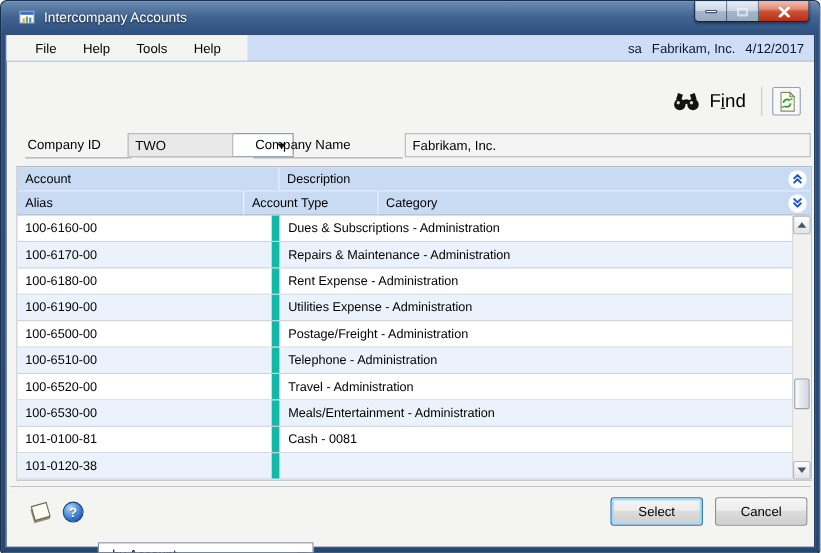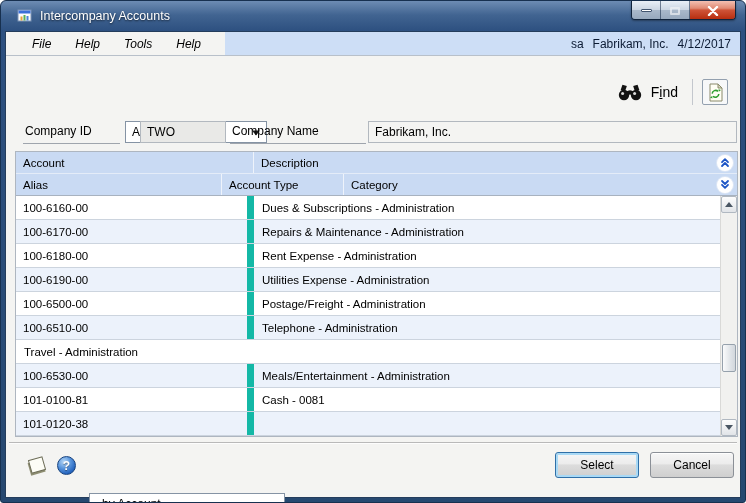--- a/index.html
+++ b/index.html
@@ -23,47 +23,47 @@
     background:linear-gradient(180deg,#f3c0b2 0%,#e08a74 38%,#cf5438 48%,#b93012 92%); }
   .glyph-min { width:11px; height:3px; background:#fff; border:1px solid #41546e; border-radius:1px; }
   .glyph-max { width:10px; height:8px; border:2px solid #f3f5f8; background:transparent; opacity:.65; border-radius:1px; }
 
   
   .content { position:absolute; top:30px; left:4px; right:4px; bottom:4px;
     background:#f4f4f2; border:1px solid #243d5c; }
 
   .menubar { position:absolute; top:0; left:0; right:0; height:24px; background:#cddef6;
     border-bottom:1px solid #b8c0ca; display:flex; align-items:stretch; }
-  .menu-items { display:flex; align-items:center; background:#f4f4f2; padding:0 12px 0 14px;font-style:italic; }
+  .menu-items { display:flex; align-items:center; background:#f4f4f2; padding:0 12px 0 14px; }
   .menu-item { padding:0 12px; font-size:12px; color:#000; cursor:default; }
   .session { margin-left:auto; display:flex; align-items:center; gap:9px; padding-right:9px;
     font-size:12px; color:#0b1a33; }
 
   .prompt { position:absolute; font-size:12px; color:#000;
     border-bottom:1px solid #9fa5ad; height:20px; padding-left:2px; }
   #series-label     { top:52px; left:17px; width:102px; }
   #companyid-label  { top:92px; left:17px; width:97px; }
   #companyname-label{ top:92px; left:224px; width:136px; }
 
   .combo { position:absolute; height:22px; background:#fff; border:1px solid #8593a4;
     display:flex; align-items:center; font-size:12px; padding-left:6px;margin-top:40px; }
   .combo .caret { margin-left:auto; margin-right:6px; width:0; height:0;
     border:4px solid transparent; border-top:5px solid #1f1f1f; transform:translateY(2.5px); }
   #series-combo { top:49px; left:119px; width:142px; }
   #sort-combo   { top:421px; left:83px; width:196px;padding-left:12px; }
 
   .field { position:absolute; height:22px; border:1px solid #b2b8bf; font-size:12px;
     display:flex; align-items:center; padding-left:6px; }
-  #companyid-field   { top:89px; left:110px; width:86px; background:#e9e9e7;margin-left:24px; }
+  #companyid-field   { top:89px; left:110px; width:96px; background:#e9e9e7; }
   #companyname-field { top:89px; left:362px; right:3px; background:#f4f4f2; }
 
   
   .find-cluster { position:absolute; top:46px; right:12px; height:28px; display:flex; align-items:center; }
   .find-button { display:flex; align-items:center; gap:9px; padding:2px 5px; cursor:default; }
-  .find-label { font-size:14px; }
+  .find-label { font-size:17px; }
   .accel { text-decoration:underline; }
   .v-sep { width:1px; height:26px; background:#c3c7cd; margin:0 9px; }
   .redisplay-button { width:26px; height:26px; border:1px solid #93a0af; border-radius:2px;
     background:#f7f8f9; display:flex; align-items:center; justify-content:center; }
 
   
   .grid { position:absolute; left:9px; top:119px; width:723px; border:1px solid #aeb6c0; background:#fff; }
   .hrow { height:22px; display:flex; background:#c9daf3; font-size:11.5px; align-items:center; }
   .hrow1 { border-bottom:1px solid #e4ecf8; }
   .hrow2 { border-bottom:1px solid #a8b2bf; }
@@ -251,20 +251,21 @@
         </div>
         <div class="trow">
           <div class="c-account">100-6500-00</div>
           <div class="c-desc">Postage/Freight - Administration</div>
         </div>
         <div class="trow">
           <div class="c-account">100-6510-00</div>
           <div class="c-desc">Telephone - Administration</div>
         </div>
         <div class="trow">
+          <div class="c-account">100-6520-00</div>
           <div class="c-desc">Travel - Administration</div>
         </div>
         <div class="trow">
           <div class="c-account">100-6530-00</div>
           <div class="c-desc">Meals/Entertainment - Administration</div>
         </div>
         <div class="trow">
           <div class="c-account">101-0100-81</div>
           <div class="c-desc">Cash - 0081</div>
         </div>

